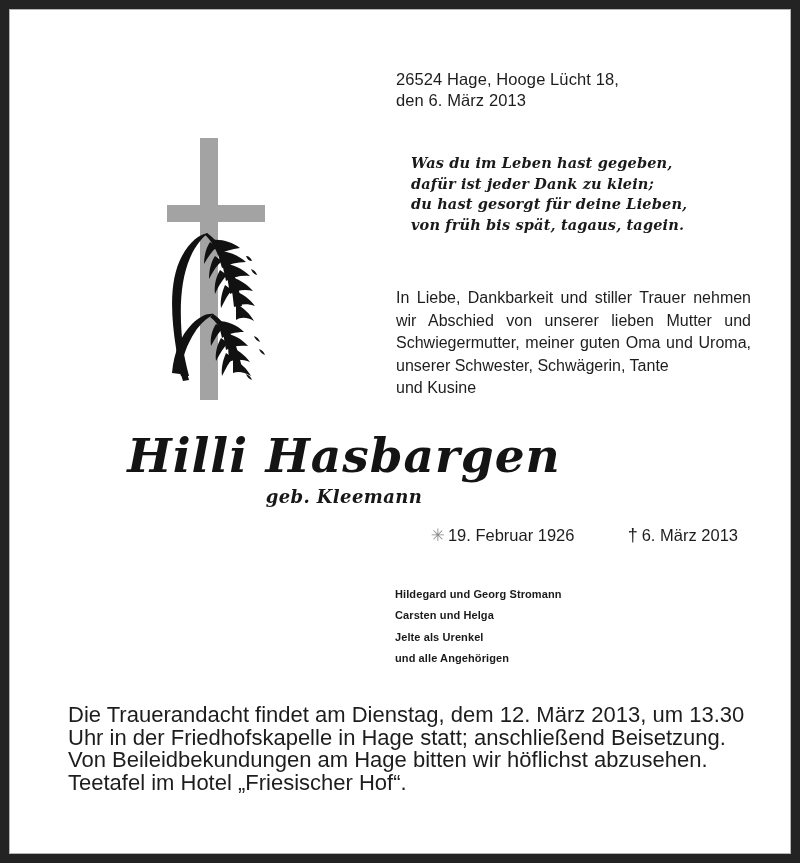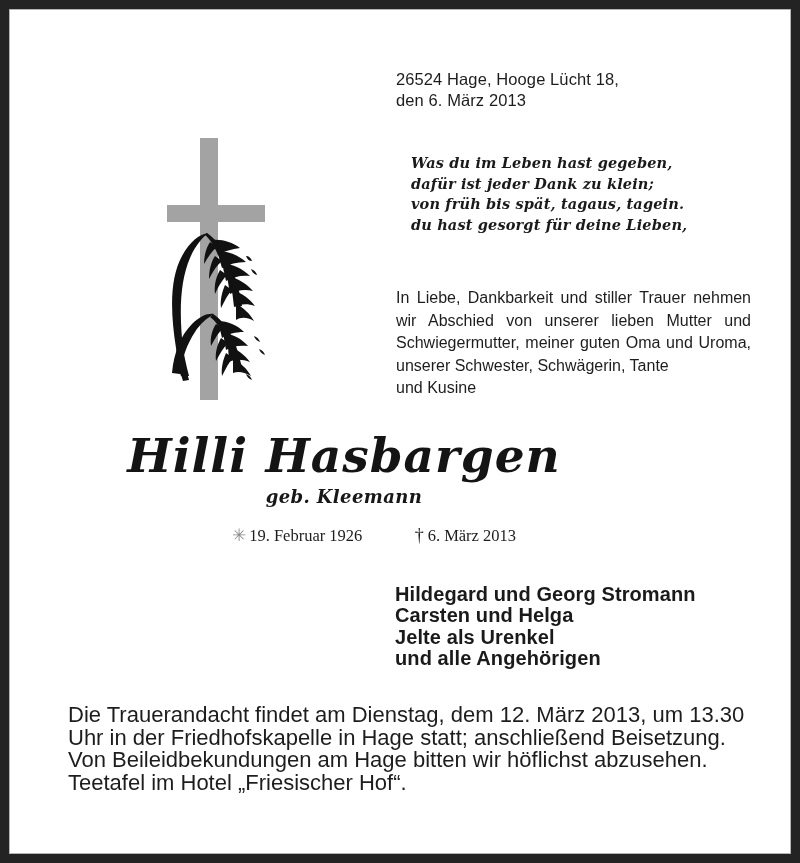--- a/index.html
+++ b/index.html
@@ -128,26 +128,25 @@
     line-height: 22px;
     letter-spacing: 0.4px;
     color: #171717;
   }
 
   .dates-row {
     position: absolute;
     left: 0;
     top: 514px;
     width: 728px;
-    text-align: center;
+    text-align: right;
     font-size: 16.5px;
     line-height: 22px;
     color: #1d1d1d;
     white-space: nowrap;
-    font-family: Liberation Serif, serif;
   }
   .dates-row .date-item {
     display: inline-block;
   }
   .dates-row .gap {
     display: inline-block;
     width: 44px;
   }
   .sym-birth {
     color: #8a8a8a;
@@ -159,21 +158,21 @@
     font-size: 18px;
     padding-right: 4px;
   }
 
   
   .survivors-block {
     position: absolute;
     left: 385px;
     top: 574px;
     width: 340px;
-    font-size: 20px;
+    font-size: 11px;
     line-height: 21.4px;
     font-weight: bold;
     color: #1a1a1a;
     letter-spacing: 0.1px;
   }
 
   
   .service-block {
     position: absolute;
     left: 58px;
@@ -250,22 +249,22 @@
     </div>
 
     <div class="address-block">
       <div>26524 Hage, Hooge Lücht 18,</div>
       <div>den 6. März 2013</div>
     </div>
 
     <div class="verse-block">
       <div>Was du im Leben hast gegeben,</div>
       <div>dafür ist jeder Dank zu klein;</div>
+      <div>du hast gesorgt für deine Lieben,</div>
       <div>von früh bis spät, tagaus, tagein.</div>
-      <div>du hast gesorgt für deine Lieben,</div>
     </div>
 
     <div class="tribute-block">
       <div>In Liebe, Dankbarkeit und stiller Trauer nehmen wir Abschied von unserer lieben Mutter und Schwiegermutter, meiner guten Oma und Uroma, unserer Schwester, Schwägerin, Tante</div>
       <div class="lastline">und Kusine</div>
     </div>
 
     <div class="name-block">
       <div class="deceased-name">Hilli Hasbargen</div>
       <div class="maiden-name">geb. Kleemann</div>

